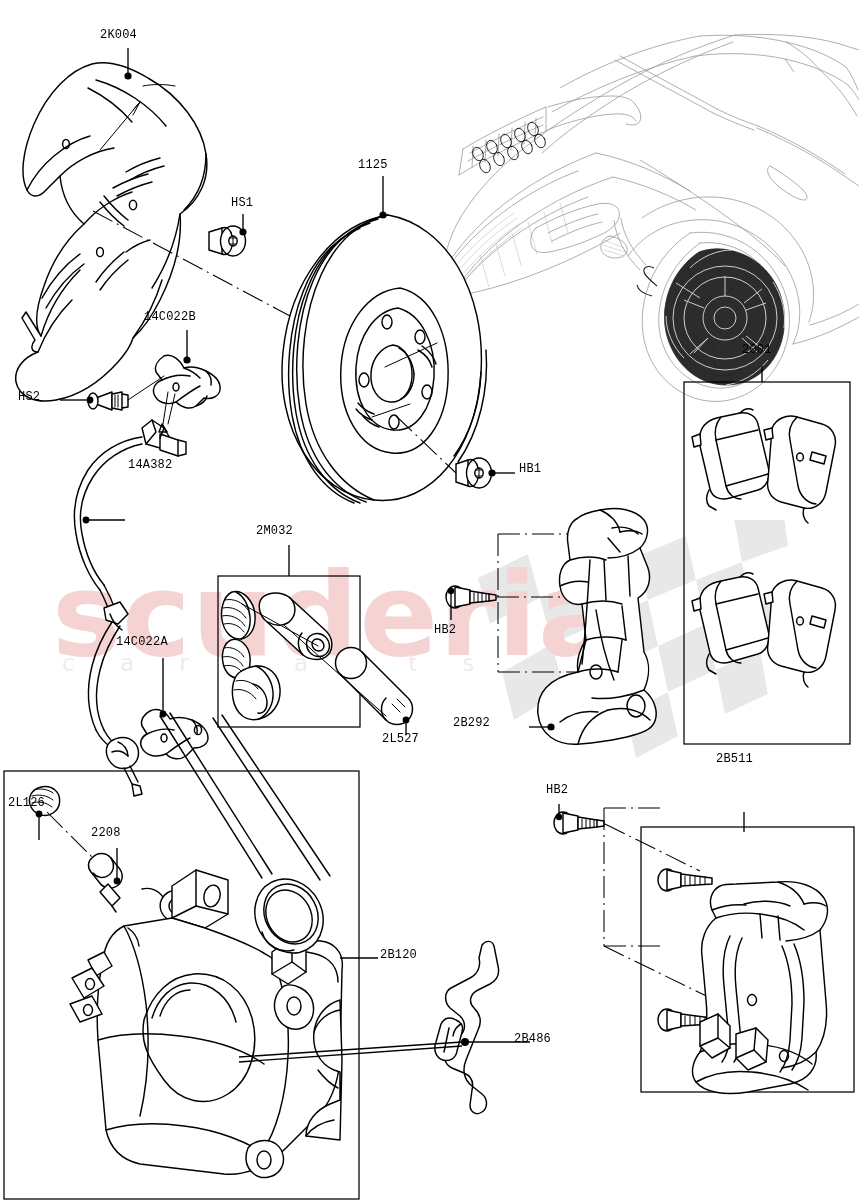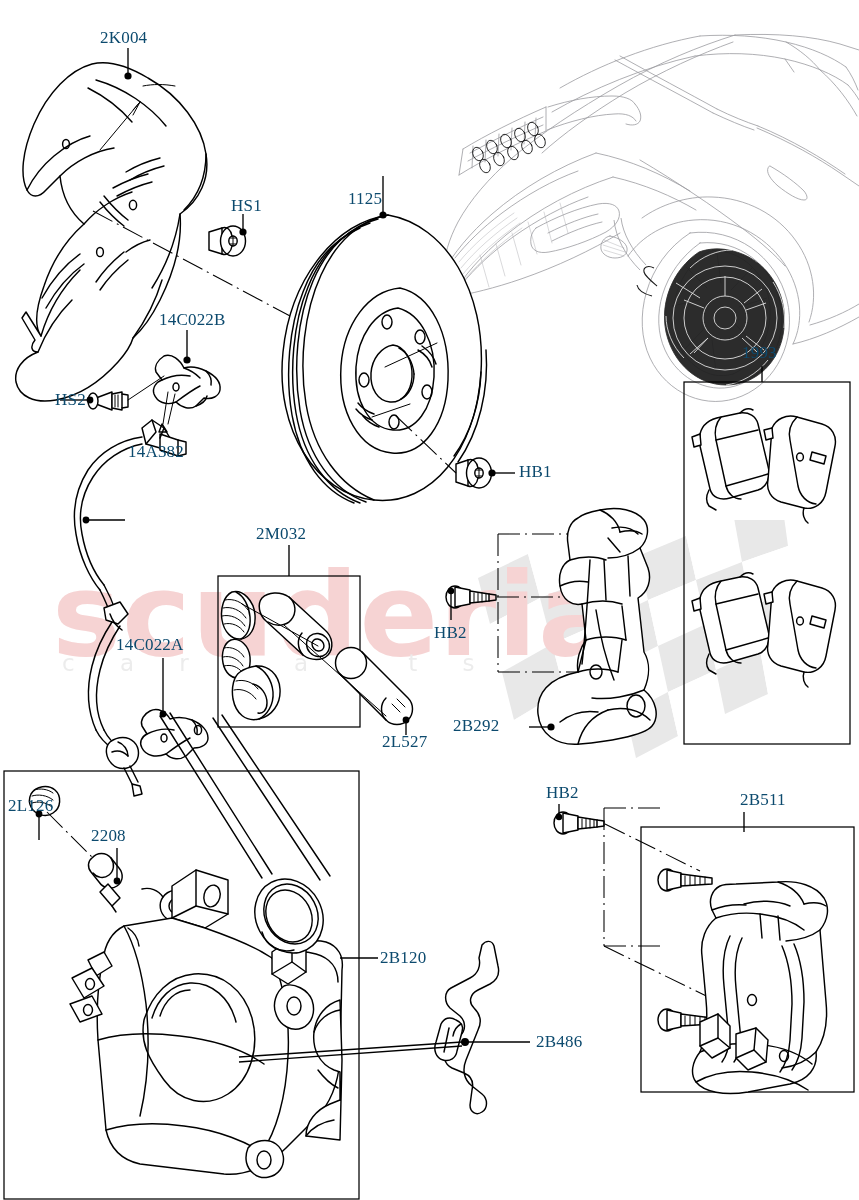--- a/index.html
+++ b/index.html
@@ -20,22 +20,22 @@
     font-family:"DejaVu Sans","Liberation Sans",sans-serif;
   }
   #wm-carparts{
     left:62px;top:650px;width:620px;height:40px;
     font-size:23px;letter-spacing:19px;color:#ececec;
     font-family:"DejaVu Sans","Liberation Sans",sans-serif;
   }
 
   
   .lbl{
-    position:absolute;color:#0c4a6e;font-size:17px;
-    font-family:Liberation Serif, serif;
+    position:absolute;color:#000000;font-size:12px;
+    font-family:Liberation Mono, monospace;
     white-space:nowrap;letter-spacing:.2px;
   }
 
   
   svg.layer{position:absolute;left:0;top:0;width:859px;height:1200px;overflow:visible;}
   .ln{fill:none;stroke:#000;stroke-width:1.45;stroke-linecap:round;stroke-linejoin:round;}
   .ln-thin{fill:none;stroke:#000;stroke-width:1;stroke-linecap:round;stroke-linejoin:round;}
   .ln-hair{fill:none;stroke:#000;stroke-width:.75;}
   .car{fill:none;stroke:#9a9aa0;stroke-width:.8;stroke-linecap:round;stroke-linejoin:round;}
   .hub{fill:none;stroke:#1a1a1a;stroke-width:.85;}
@@ -762,31 +762,31 @@
     <path class="lead" d="M187 330 L187 358"></path>
     <circle class="dot" cx="187" cy="360" r="3.6"></circle>
     <path class="lead" d="M515 473 L495 473"></path>
     <circle class="dot" cx="492" cy="473" r="3.6"></circle>
     <path class="lead" d="M289 545 L289 576"></path>
     <path class="lead" d="M465 1042 L465 1042"></path>
   </svg>
 
   <div class="lbl" style="left:100px;top:28px;">2K004</div>
   <div class="lbl" style="left:231px;top:196px;">HS1</div>
-  <div class="lbl" style="left:348px;top:158px;margin-top:31px;">1125</div>
-  <div class="lbl" style="left:742px;top:343px;">1993</div>
-  <div class="lbl" style="left:144px;top:310px;margin-left:15px;">14C022B</div>
-  <div class="lbl" style="left:18px;top:390px;margin-left:37px;">HS2</div>
-  <div class="lbl" style="left:128px;top:442px;">14A382</div>
+  <div class="lbl" style="left:358px;top:158px;">1125</div>
+  <div class="lbl" style="left:742px;top:343px;">2001</div>
+  <div class="lbl" style="left:144px;top:310px;">14C022B</div>
+  <div class="lbl" style="left:18px;top:390px;">HS2</div>
+  <div class="lbl" style="left:128px;top:458px;">14A382</div>
   <div class="lbl" style="left:519px;top:462px;text-align:center;">HB1</div>
   <div class="lbl" style="left:256px;top:524px;">2M032</div>
   <div class="lbl" style="left:434px;top:623px;">HB2</div>
   <div class="lbl" style="left:453px;top:716px;">2B292</div>
   <div class="lbl" style="left:116px;top:635px;">14C022A</div>
   <div class="lbl" style="left:382px;top:732px;">2L527</div>
   <div class="lbl" style="left:546px;top:783px;">HB2</div>
-  <div class="lbl" style="left:716px;top:790px;margin-left:24px;">2B511</div>
+  <div class="lbl" style="left:716px;top:752px;">2B511</div>
   <div class="lbl" style="left:91px;top:826px;">2208</div>
   <div class="lbl" style="left:8px;top:796px;">2L126</div>
   <div class="lbl" style="left:380px;top:948px;">2B120</div>
-  <div class="lbl" style="left:536px;top:1032px;">2B486</div>
+  <div class="lbl" style="left:514px;top:1032px;">2B486</div>
 
 </div>
 
 </body></html>

